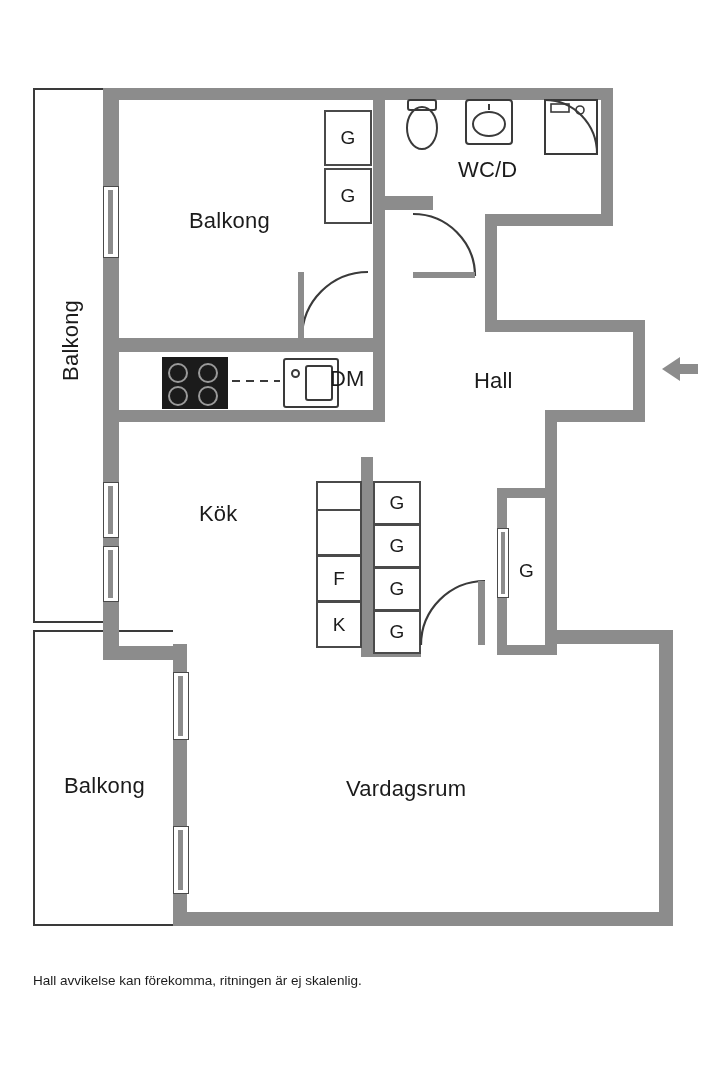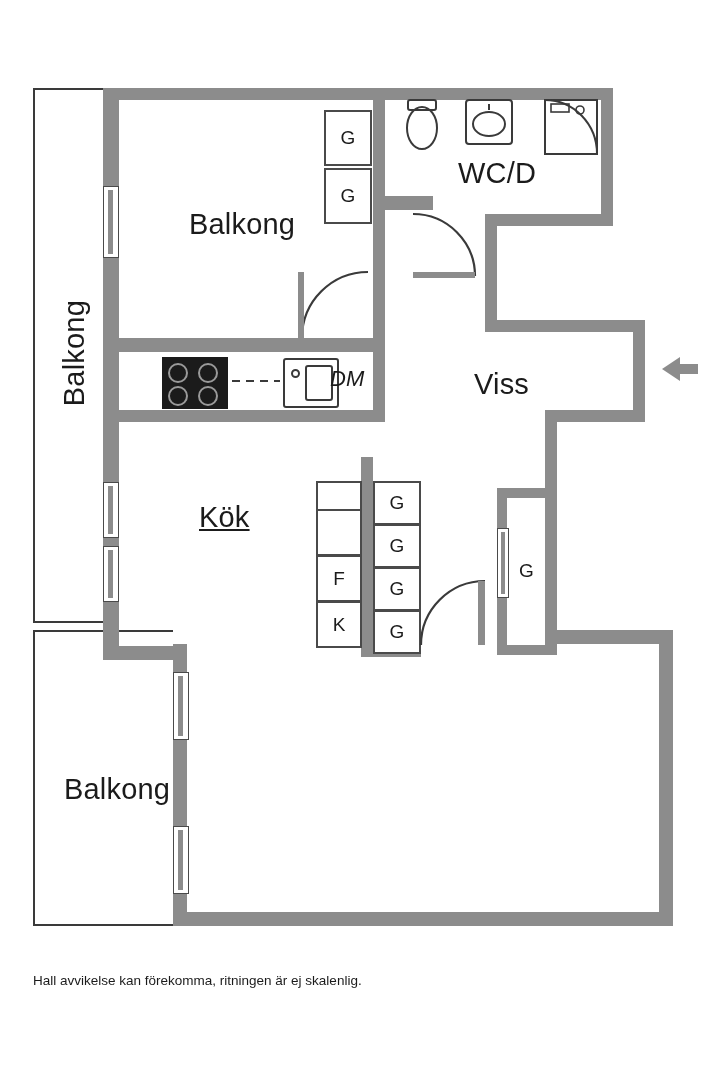--- a/index.html
+++ b/index.html
@@ -25,21 +25,21 @@
     position: absolute;
     background: #8c8c8c;
   }
   .thin-line {
     position: absolute;
     background: #3a3a3a;
   }
   .room-label {
     position: absolute;
     color: #1b1b1b;
-    font-size: 29px;
+    font-size: 22px;
     white-space: nowrap;
     letter-spacing: 0.2px;
   }
   .room-label.vertical {
     writing-mode: vertical-rl;
     transform: rotate(180deg);
   }
   .box {
     position: absolute;
     border: 2px solid #4a4a4a;
@@ -181,26 +181,27 @@
   <div class="appliance" style="left:162px; top:357px; width:66px; height:52px; background:#1b1b1b;"></div>
   <div class="appliance" style="left:168px; top:363px; width:20px; height:20px; border-radius:50%; border:2px solid #9a9a9a;"></div>
   <div class="appliance" style="left:198px; top:363px; width:20px; height:20px; border-radius:50%; border:2px solid #9a9a9a;"></div>
   <div class="appliance" style="left:168px; top:386px; width:20px; height:20px; border-radius:50%; border:2px solid #9a9a9a;"></div>
   <div class="appliance" style="left:198px; top:386px; width:20px; height:20px; border-radius:50%; border:2px solid #9a9a9a;"></div>
 
   <div class="appliance" style="left:283px; top:358px; width:56px; height:50px; border:2px solid #3a3a3a; border-radius:3px; background:#ffffff;"></div>
   <div class="appliance" style="left:305px; top:365px; width:28px; height:36px; border:2px solid #3a3a3a; border-radius:3px;"></div>
   <div class="appliance" style="left:291px; top:369px; width:9px; height:9px; border-radius:50%; border:2px solid #3a3a3a;"></div>
 
-  <div class="room-label" style="left:330px; top:366px; font-size:22px;font-style:italic;">DM</div>
+  <div class="room-label" style="left:330px; top:366px; font-size:22px;">DM</div>
 
   <div class="room-label" style="left:189px; top:208px;">Balkong</div>
   <div class="room-label" style="left:458px; top:157px;">WC/D</div>
-  <div class="room-label" style="left:474px; top:368px;">Viss</div>
-  <div class="room-label" style="left:199px; top:501px;text-decoration:underline;">Kök</div>
+  <div class="room-label" style="left:474px; top:368px;">Hall</div>
+  <div class="room-label" style="left:199px; top:501px;">Kök</div>
+  <div class="room-label" style="left:346px; top:776px;">Vardagsrum</div>
   <div class="room-label vertical" style="left:58px; top:300px;">Balkong</div>
   <div class="room-label" style="left:64px; top:773px;">Balkong</div>
 
   <svg class="overlay" viewBox="0 0 720 1080">
 
     <g>
       <path d="M 302 338 A 66 66 0 0 1 368 272" fill="none" stroke="#3a3a3a" stroke-width="2.2"></path>
       <rect x="298" y="272" width="6" height="68" fill="#8c8c8c"></rect>
     </g>
 

